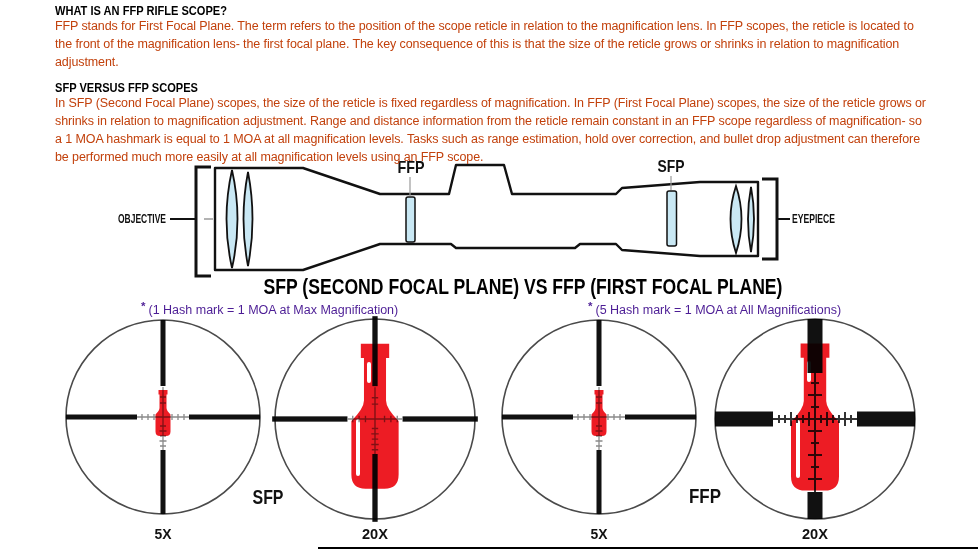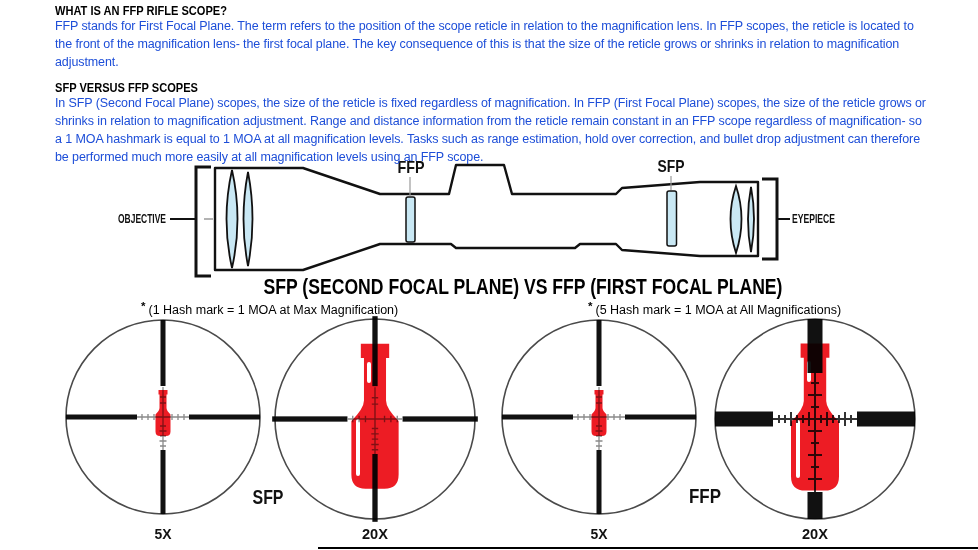--- a/index.html
+++ b/index.html
@@ -2,25 +2,25 @@
 <html><head>
 <meta charset="utf-8">
 <style>
   html,body{margin:0;padding:0}
   body{width:978px;height:550px;position:relative;background:#fff;
        font-family:"Liberation Sans",sans-serif;overflow:hidden}
   svg{position:absolute;left:0;top:0}
   .heading{position:absolute;left:55px;font-size:13.5px;font-weight:bold;color:#000;
            white-space:nowrap;transform:scaleX(0.82);transform-origin:left center;letter-spacing:0}
   .para{position:absolute;left:55px;width:872px;font-size:12.5px;line-height:18px;
-        color:#1d4ed8;letter-spacing:-0.1px}
+        color:#c2410c;letter-spacing:-0.1px}
   .big-title{position:absolute;left:34px;top:274px;width:978px;text-align:center;
              font-size:22px;font-weight:bold;color:#000;white-space:nowrap;
              transform:scaleX(0.8);transform-origin:center}
-  .note{position:absolute;font-size:12.5px;color:#000000;white-space:nowrap}
+  .note{position:absolute;font-size:12.5px;color:#4c1d95;white-space:nowrap}
   .note .ast{font-weight:bold;font-size:11.5px;position:relative;top:-4px;margin-right:3px}
   .bottom-line{position:absolute;left:318px;right:0;bottom:1px;height:2px;background:#000}
   text{font-family:"Liberation Sans",sans-serif;font-weight:bold;fill:#111}
 </style>
 </head>
 <body>
 
 <svg width="978" height="550" viewBox="0 0 978 550">
   <defs>
     <path id="bottle-shape" d="M -4.5,-28 H 4.5 V -23.5 H 3.5 V -10 Q 3.5,-7.5 7.5,-3.5 V 13.5 Q 7.5,18 3,18 H -3 Q -7.5,18 -7.5,13.5 V -3.5 Q -3.5,-7.5 -3.5,-10 V -23.5 H -4.5 Z"></path>

